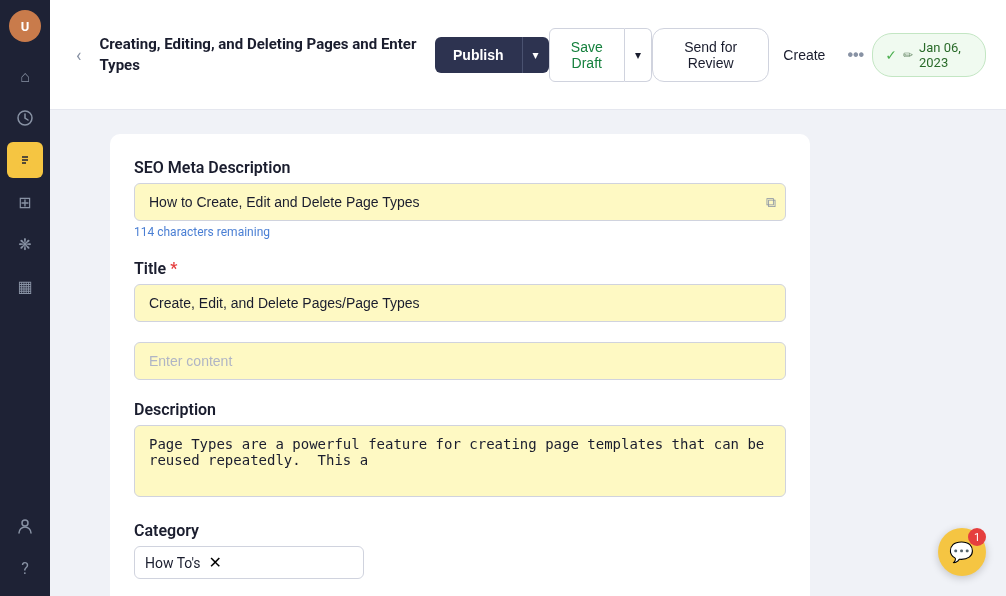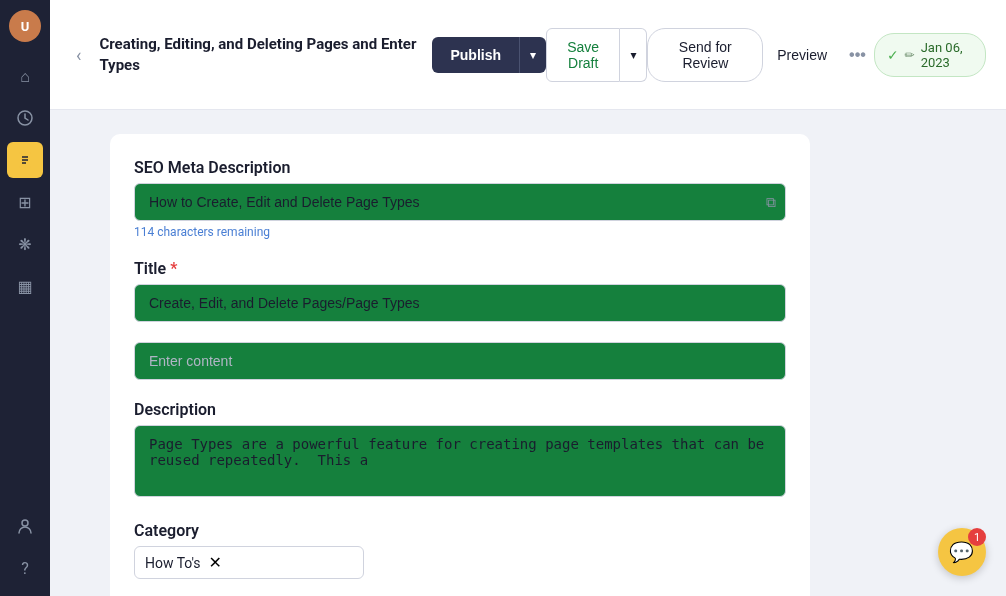--- a/index.html
+++ b/index.html
@@ -131,21 +131,21 @@
       border-left: none;
       border-radius: 0 6px 6px 0;
       padding: 10px 10px;
       font-size: 12px;
       cursor: pointer;
     }
     .btn-send-review {
       background: white;
       color: #1a1d2e;
       border: 1px solid #d0d3de;
-      border-radius: 18px;
+      border-radius: 12px;
       padding: 10px 16px;
       font-size: 14px;
       font-weight: 500;
       cursor: pointer;
     }
     .btn-preview {
       background: transparent;
       color: #1a1d2e;
       border: none;
       border-radius: 6px;
@@ -212,21 +212,21 @@
     .input-wrapper {
       position: relative;
     }
     .input-field {
       width: 100%;
       border: 1px solid #d0d3de;
       border-radius: 6px;
       padding: 10px 14px;
       font-size: 14px;
       color: #1a1d2e;
-      background: #15803d;
+      background: #fef9c3;
       outline: none;
     }
     .input-field::placeholder { color: #b0b5c5; }
     .input-icon {
       position: absolute;
       right: 10px;
       top: 50%;
       transform: translateY(-50%);
       color: #8892a4;
       font-size: 14px;
@@ -331,21 +331,21 @@
     <div class="header-actions">
       <div style="display:flex;">
         <button class="btn-publish">Publish</button>
         <button class="btn-publish-caret">▾</button>
       </div>
       <div style="display:flex;">
         <button class="btn-save-draft">Save Draft</button>
         <button class="btn-save-draft-caret">▾</button>
       </div>
       <button class="btn-send-review">Send for Review</button>
-      <button class="btn-preview">Preview</button>
+      <button class="btn-preview">Create</button>
       <button class="btn-more">•••</button>
 
       <div class="status-badge">
         <span class="status-check">✓</span>
         <span style="color:#6b8c6b; font-size:12px;">✏</span>
         <span>Jan 06, 2023</span>
       </div>
     </div>
   </div>
 

